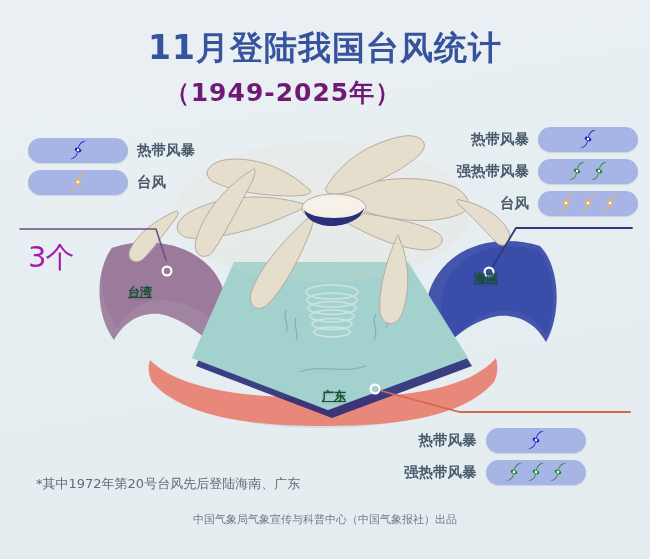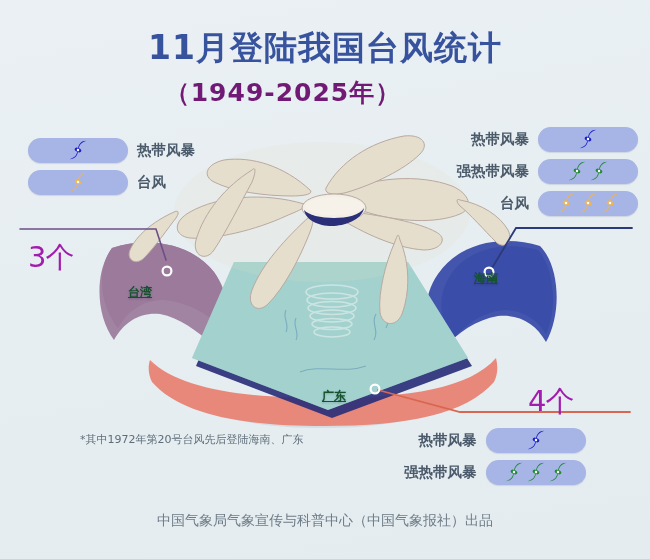--- a/index.html
+++ b/index.html
@@ -59,26 +59,26 @@
     font-family:"DejaVu Sans",sans-serif; text-shadow:0 1px 2px rgba(40,40,70,.25);
     white-space:nowrap;
     text-decoration:underline;
   }
   #prov-tw{ left:128px; top:284px; }
   #prov-hn{ left:474px; top:270px; }
   #prov-gd{ left:322px; top:388px; }
 
   
   #footnote{
-    position:absolute; left:36px; top:432px; font-size:11px; color:#5d6d79;
-    font-family:"DejaVu Sans",sans-serif; white-space:nowrap;margin-left:44px;
+    position:absolute; left:36px; top:475px; font-size:13px; color:#5d6d79;
+    font-family:"DejaVu Sans",sans-serif; white-space:nowrap;
   }
   #credit{
     position:absolute; left:0; top:512px; width:650px; text-align:center;
-    font-size:14px; color:#6c7b86; font-family:"DejaVu Sans",sans-serif;
+    font-size:11px; color:#6c7b86; font-family:"DejaVu Sans",sans-serif;
   }
 </style>
 </head>
 <body>
 
 <div id="stage">
 
   <svg class="scene" viewBox="0 0 650 559">
     <defs>
       <clipPath id="clipTW">
@@ -283,21 +283,20 @@
           <svg viewBox="0 0 24 24" width="20" height="20">
             <path d="M12 12 C12 5 16 1 22 1 C16 3 13.6 6 13 10 C14.6 10.4 16 11.6 16 12.6 C16 14 14.8 15 13.4 15 C12.6 15 12 14.4 12 12 Z" fill="#1f8a2e"></path>
             <path d="M12 12 C12 19 8 23 2 23 C8 21 10.4 18 11 14 C9.4 13.6 8 12.4 8 11.4 C8 10 9.2 9 10.6 9 C11.4 9 12 9.6 12 12 Z" fill="#1f8a2e"></path>
             <circle cx="12" cy="12" r="1.5" fill="#ffffff"></circle>
           </svg>
         </div>
       </div>
     </div>
 
   <div class="count" id="count-tw">3个</div>
-  <div class="count" id="count-gd">4个</div>
 
   <div class="prov" id="prov-tw">台湾</div>
   <div class="prov" id="prov-hn">海南</div>
   <div class="prov" id="prov-gd">广东</div>
 
   <div id="footnote">*其中1972年第20号台风先后登陆海南、广东</div>
   <div id="credit">中国气象局气象宣传与科普中心（中国气象报社）出品</div>
 
 </div>
 

